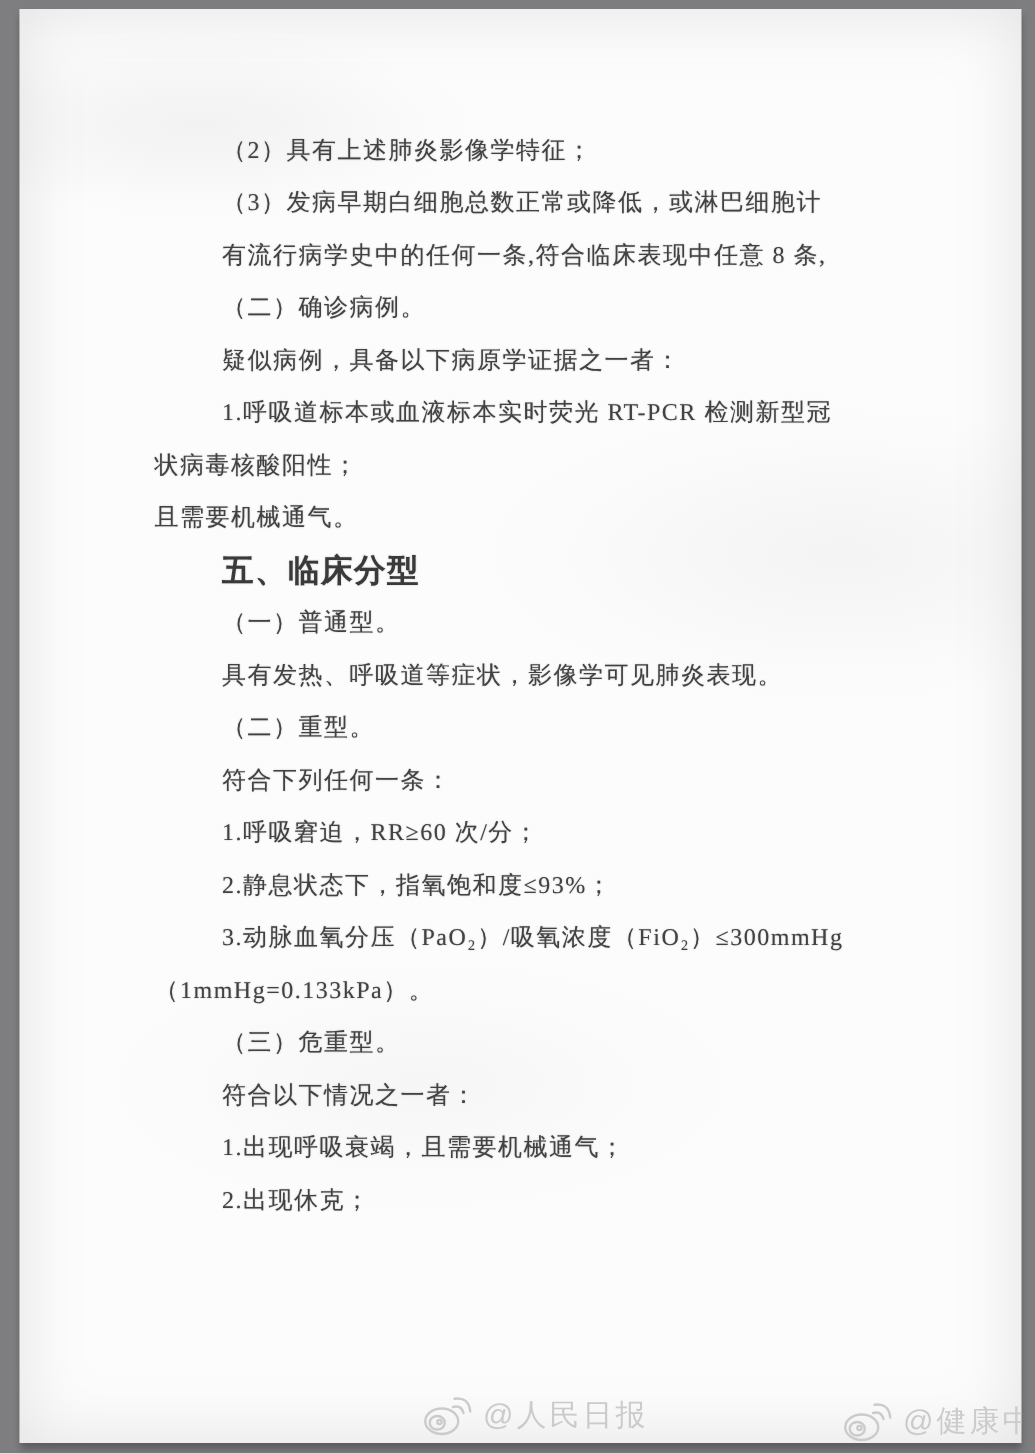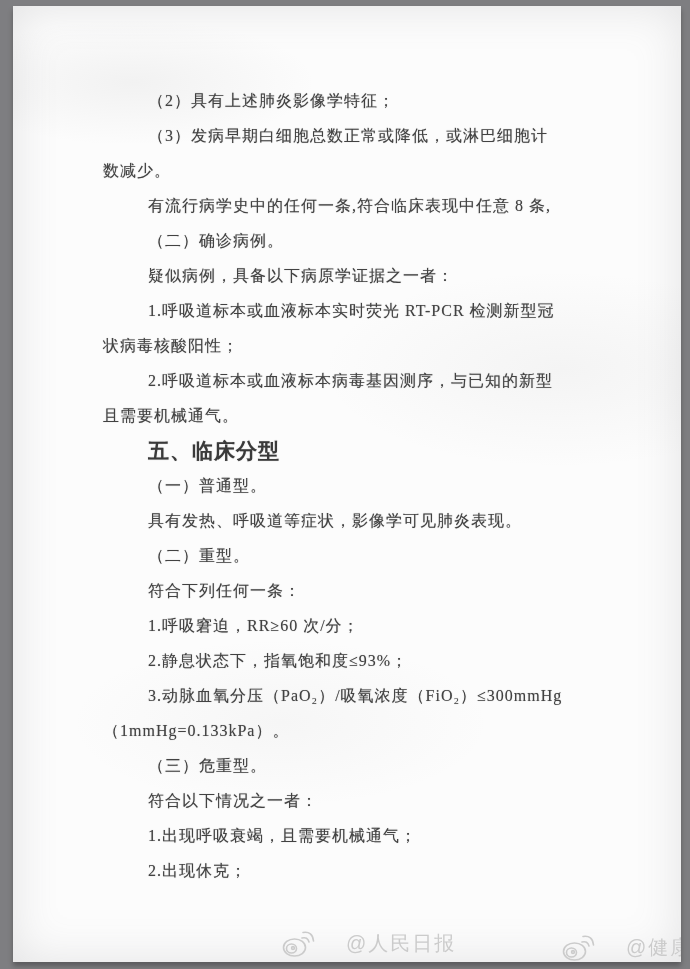--- a/index.html
+++ b/index.html
@@ -71,44 +71,41 @@
   }
 
   .watermark.left  { left: 268px; top: 922px; }
   .watermark.right { left: 548px; top: 926px; }
 
   .watermark .handle {
     font-family: "Liberation Sans", "DejaVu Sans", sans-serif;
     font-size: 20px;
     letter-spacing: 2px;
     white-space: nowrap;
-    margin-left: 24px;
   }
 
   .wm-icon { display: block; }
   .wm-icon * { stroke: var(--wm, #cbcbcb); }
 </style>
 </head>
 <body>
 
 <div class="canvas">
 
   <div class="page">
 
     <div class="doc-body" id="doc-body">
 
     <div class="line indent">（2）具有上述肺炎影像学特征；</div>
         <div class="line indent">（3）发病早期白细胞总数正常或降低，或淋巴细胞计</div>
-        <div class="line">数减少。</div>
         <div class="line indent">有流行病学史中的任何一条,符合临床表现中任意 8 条,</div>
         <div class="line indent">（二）确诊病例。</div>
         <div class="line indent">疑似病例，具备以下病原学证据之一者：</div>
         <div class="line indent">1.呼吸道标本或血液标本实时荧光 RT-PCR 检测新型冠</div>
         <div class="line">状病毒核酸阳性；</div>
-        <div class="line indent">2.呼吸道标本或血液标本病毒基因测序，与已知的新型</div>
         <div class="line">且需要机械通气。</div>
         <div class="line indent heading">五、临床分型</div>
         <div class="line indent">（一）普通型。</div>
         <div class="line indent">具有发热、呼吸道等症状，影像学可见肺炎表现。</div>
         <div class="line indent">（二）重型。</div>
         <div class="line indent">符合下列任何一条：</div>
         <div class="line indent">1.呼吸窘迫，RR≥60 次/分；</div>
         <div class="line indent">2.静息状态下，指氧饱和度≤93%；</div>
         <div class="line indent">3.动脉血氧分压（PaO₂）/吸氧浓度（FiO₂）≤300mmHg</div>
         <div class="line">（1mmHg=0.133kPa）。</div>

